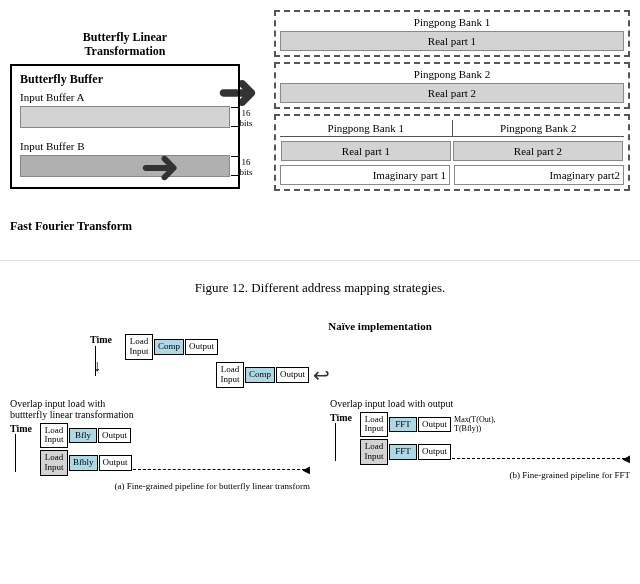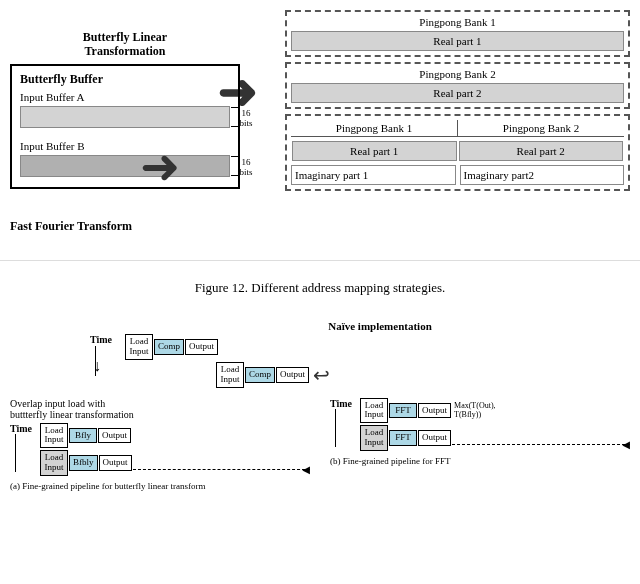--- a/index.html
+++ b/index.html
@@ -104,21 +104,21 @@
       position: absolute;
       bottom: 40px;
       left: 130px;
     }
 
     .right-diagram {
       flex: 1;
       display: flex;
       flex-direction: column;
       gap: 5px;
-      padding-left: 45px;
+      padding-left: 34px;
     }
 
     .pingpong-outer {
       border: 2px dashed #555;
       padding: 4px;
     }
 
     .pingpong-title {
       text-align: center;
       font-size: 11px;
@@ -172,21 +172,21 @@
     }
 
     .bottom-row-combined {
       display: flex;
       gap: 4px;
       margin-top: 3px;
     }
 
     .imag-cell {
       flex: 1;
-      text-align: left;
+      text-align: right;
       background: #fff;
       border: 1px solid #888;
       font-size: 11px;
       padding: 3px;
     }
 
     
     .figure-caption {
       text-align: center;
       font-size: 13px;
@@ -254,21 +254,21 @@
     }
 
     .overlap-title {
       font-size: 10px;
       text-align: left;
       margin-bottom: 3px;
     }
 
     .section-label {
       font-size: 9px;
-      text-align: left;
+      text-align: right;
       margin-top: 3px;
     }
   </style>
 </head>
 <body>
 
 <div class="top-section">
 
   <div class="left-diagram">
     <div class="butterfly-label">
@@ -404,20 +404,21 @@
             <div style="flex:1; border-top:1px dashed #000; margin-top:12px; position:relative;">
               <span style="position:absolute; right:0; top:-6px; font-size:10px;">◀</span>
             </div>
           </div>
         </div>
       </div>
       <div class="section-label">(a) Fine-grained pipeline for butterfly linear transform</div>
     </div>
 
     <div class="lower-right">
+      <div class="overlap-title">Overlap input load with output</div>
       <div style="display:flex; align-items:flex-start;">
         <div style="width:30px;">
           <div style="font-size:10px; font-weight:bold;">Time</div>
           <div style="display:flex; align-items:center;">
             <div style="width:1px; background:#000; height:38px; margin-left:5px;"></div>
           </div>
         </div>
         <div style="flex:1; position:relative;">
 
           <div class="pipeline-row">

